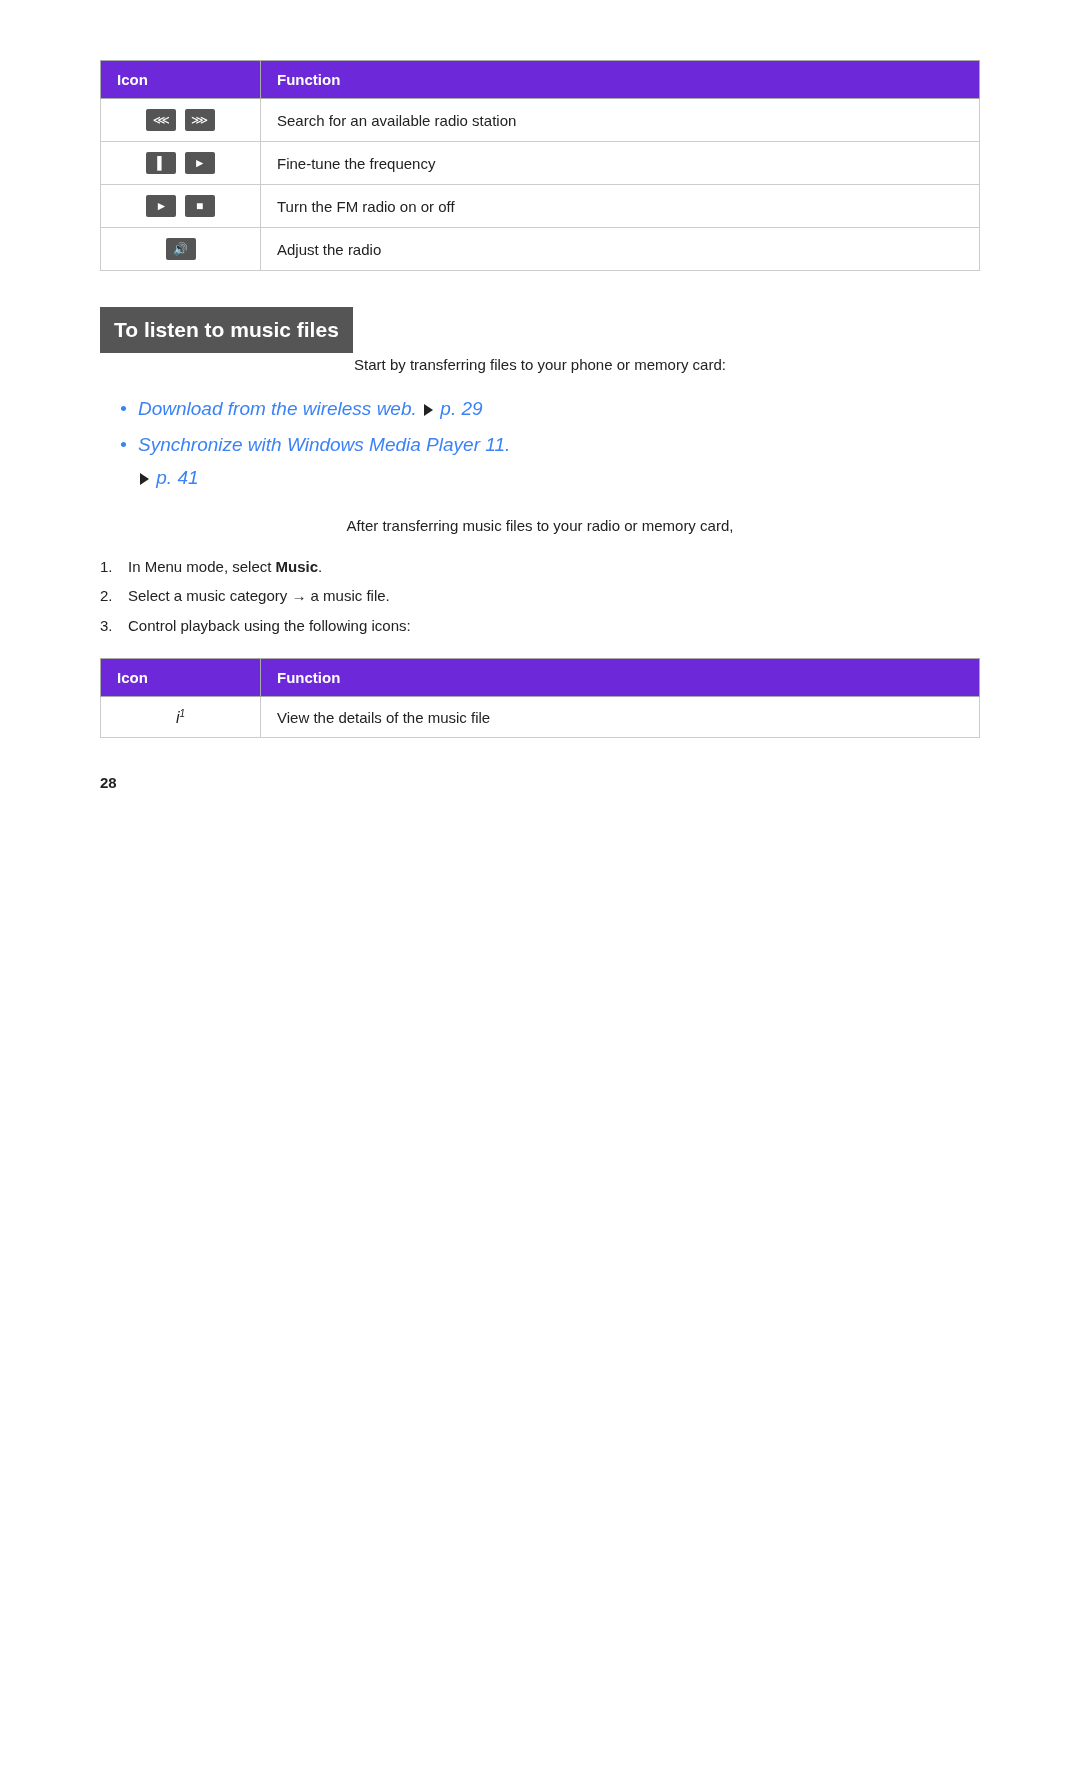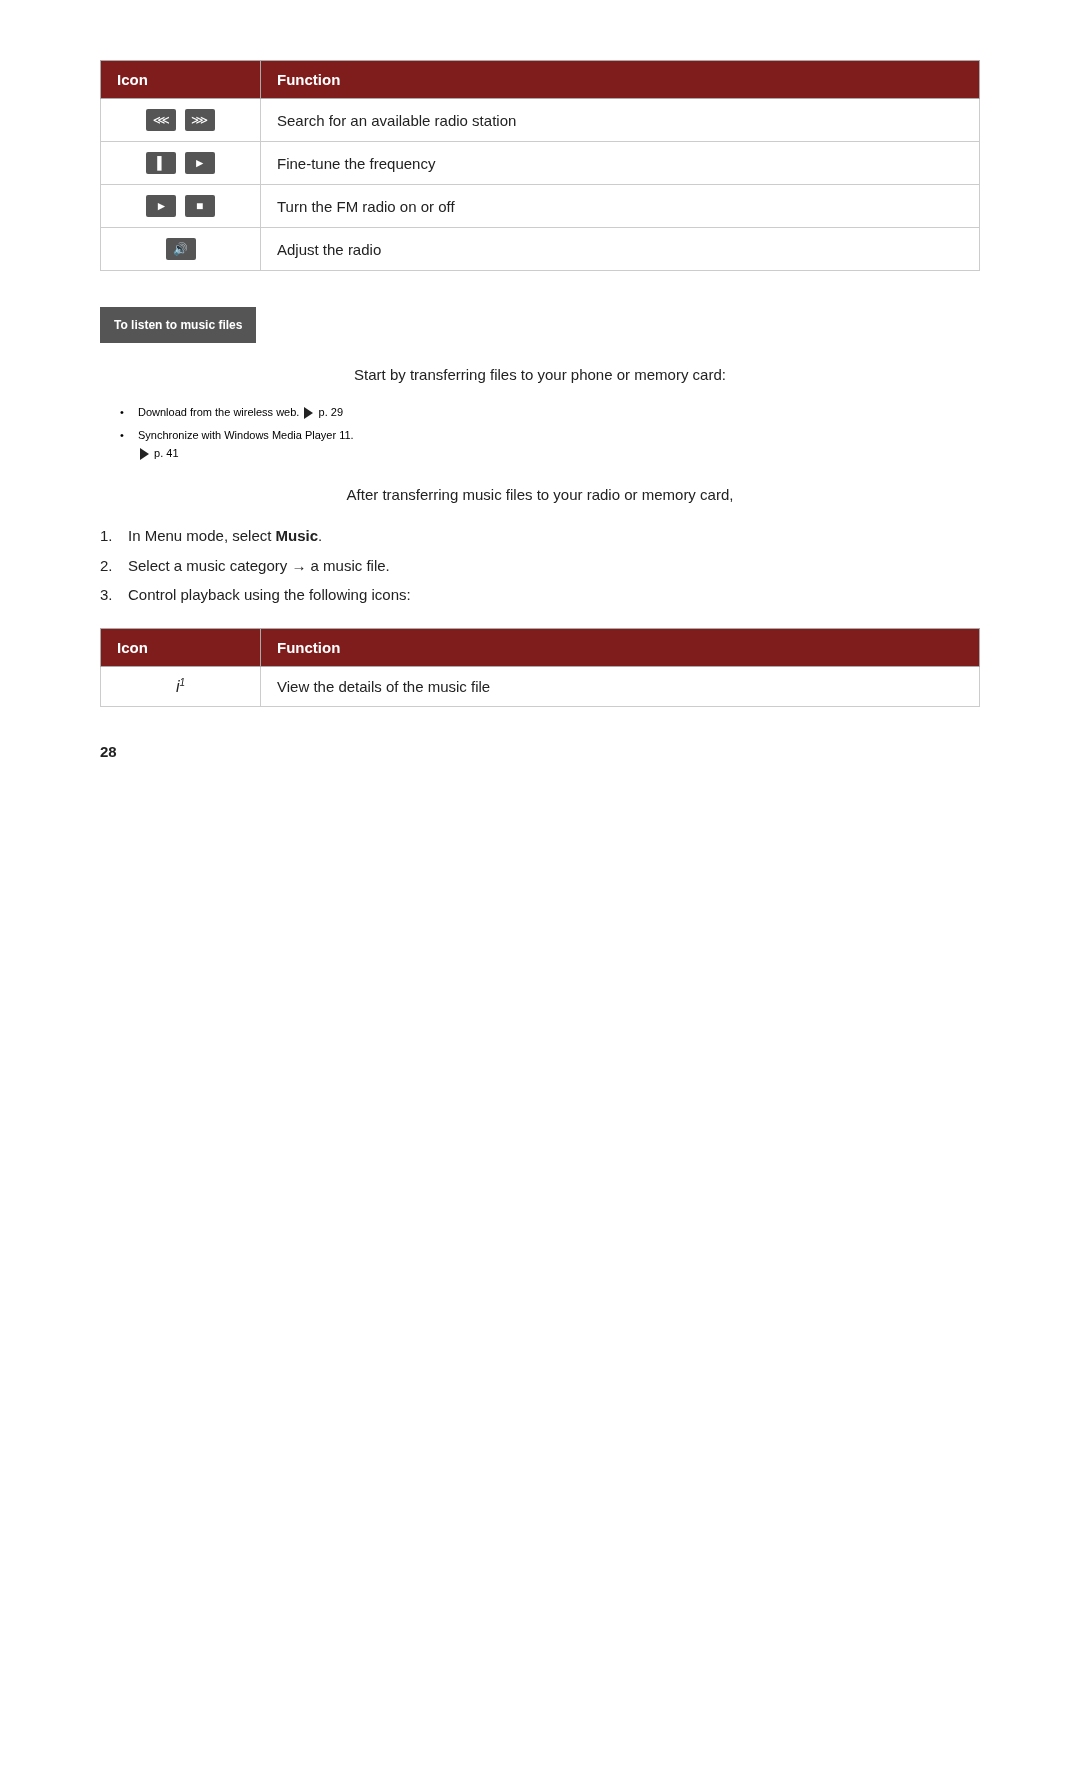--- a/index.html
+++ b/index.html
@@ -18,21 +18,21 @@
       padding: 60px 100px 80px 100px;
     }
 
     table {
       border-collapse: collapse;
       width: 100%;
       margin-bottom: 36px;
     }
 
     table thead tr th {
-      background-color: #7f1d1d;
+      background-color: #6d28d9;
       color: #ffffff;
       font-weight: bold;
       padding: 10px 16px;
       text-align: left;
       border: 1px solid #aaaaaa;
       font-size: 15px;
     }
 
     table thead tr th.icon-col {
       width: 160px;
@@ -61,47 +61,47 @@
       width: 30px;
       height: 22px;
       font-size: 12px;
       margin: 0 2px;
     }
 
     .section-header {
       background-color: #555555;
       color: #ffffff;
       font-weight: bold;
-      font-size: 12px;
+      font-size: 21px;
       padding: 11px 14px;
-      margin-bottom: 20px;
       display: inline-block;
     }
 
     .body-text {
       font-size: 15px;
       line-height: 1.6;
       margin-bottom: 16px;
       color: #222222;
       text-align: center;
     }
 
     .bullet-list {
       list-style: none;
       margin: 0 0 20px 20px;
       padding: 0;
     }
 
     .bullet-list li {
-      font-size: 11px;
+      font-size: 19px;
       line-height: 1.7;
       padding-left: 18px;
       position: relative;
-      color: #000000;
+      color: #3b82f6;
       margin-bottom: 4px;
+      font-style: italic;
     }
 
     .bullet-list li::before {
       content: "•";
       position: absolute;
       left: 0;
       top: 0;
     }
 
     .arrow-icon {

